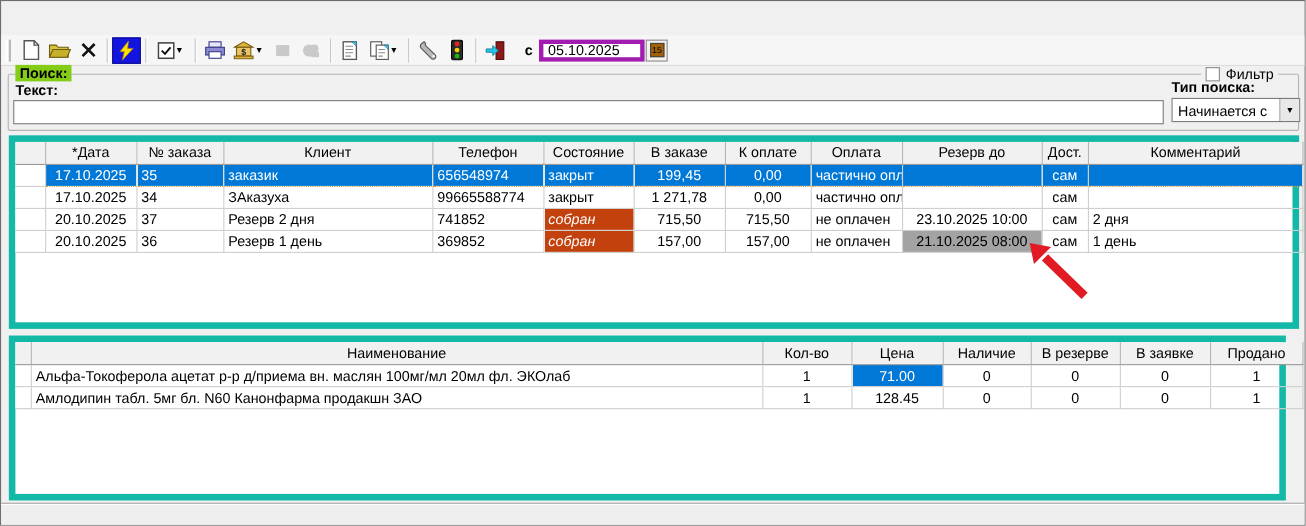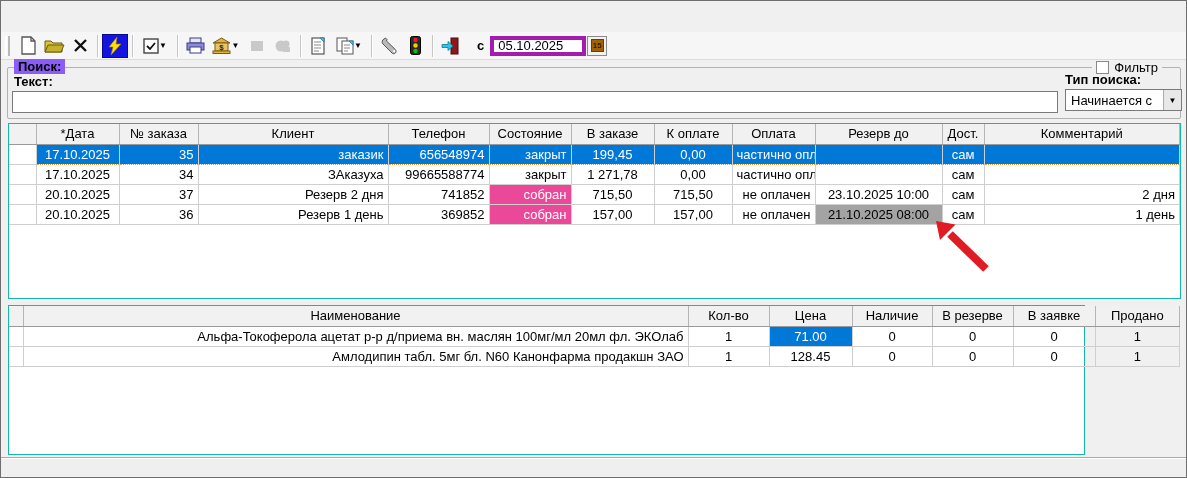--- a/index.html
+++ b/index.html
@@ -20,41 +20,41 @@
   .tb-btn { width:26px; height:24px; display:flex; align-items:center; justify-content:center; position:relative; }
   .tb-sep { width:1px; height:22px; background:#c6c6c6; margin:0 4px; box-shadow:1px 0 0 #fff; }
   .dd-arrow { font-size:8px; color:#000; width:9px; text-align:center; }
   .tb-label { font-weight:bold; margin:0 6px 0 14px; }
   .date-input { width:96px; height:20px; border:4px solid #a21caf; background:#fff; font-family:"Liberation Sans",sans-serif; font-size:13px; padding:0 4px; }
   .cal-btn { width:20px; height:20px; border:1px solid #8a8a8a; background:#f2f2f2; display:flex; align-items:center; justify-content:center; font-size:9px; margin-left:1px; }
   .cal-page { width:13px; height:13px; border:1px solid #444; background:#a16207; font-size:8px; line-height:12px; text-align:center; }
 
   
   .search-group { position:absolute; left:6px; top:66px; width:1174px; height:52px; border:1px solid #b2b2b2; border-radius:2px; }
-  .search-group-label { position:absolute; left:6px; top:-9px; background:#8b5cf6; padding:0 4px; font-weight:bold; }
+  .search-group-label { position:absolute; left:6px; top:-9px; background:#84cc16; padding:0 4px; font-weight:bold; }
   .text-label { position:absolute; left:6px; top:6px; font-weight:bold; }
   .search-input { position:absolute; left:4px; top:23px; width:1046px; height:22px; border:1px solid #7a7a7a; background:#fff; font-family:"Liberation Sans",sans-serif; font-size:13px; padding:0 4px; }
   .filter-wrap { position:absolute; right:18px; top:-8px; background:#f0f0f0; padding:0 4px; display:flex; align-items:center; gap:5px; }
   .checkbox { width:13px; height:13px; border:1px solid #8a8a8a; background:#fff; display:inline-block; }
   .type-label { position:absolute; left:1057px; top:4px; font-weight:bold; }
   .combo { position:absolute; left:1057px; top:21px; width:117px; height:22px; border:1px solid #7a7a7a; background:#fff; display:flex; align-items:center; }
   .combo-value { flex:1; padding:0 5px; }
   .combo-btn { width:18px; height:100%; background:#e8e8e8; border-left:1px solid #adadad; display:flex; align-items:center; justify-content:center; font-size:8px; }
 
   
-  .grid-region { position:absolute; background:#fff; border:1px solid #14b8a6; }
+  .grid-region { position:absolute; background:#fff; border:6px solid #14b8a6; }
   .orders-region { left:7px; top:122px; width:1173px; height:176px; }
-  .items-region  { left:7px; top:304px; width:1077px; height:150px; }
+  .items-region  { left:7px; top:304px; width:1161px; height:150px; }
   table.grid { border-collapse:collapse; table-layout:fixed; width:1171px; }
   table.grid th { background:#f1f1f1; font-weight:normal; height:20px; border-right:1px solid #b5b5b5; border-bottom:1px solid #9a9a9a; text-align:center; overflow:hidden; white-space:nowrap; }
   table.grid td { height:20px; border-right:1px solid #cfcfcf; border-bottom:1px solid #cfcfcf; padding:0 4px; overflow:hidden; white-space:nowrap; }
   td.sel-cell { background:#fff; border-right:1px solid #9a9a9a; border-bottom:1px solid #9a9a9a; }
-  .al { text-align:right; } .ar { text-align:center; } .ac { text-align:center; }
+  .al { text-align:left; } .ar { text-align:center; } .ac { text-align:center; }
   tr.selected td:not(.sel-cell) { background:#0078d7; color:#fff; border-top:1px dotted #e39b3b; border-bottom:1px dotted #e39b3b; }
-  td.state-collected { background:#ec4899; color:#fff; }
+  td.state-collected { background:#c2410c; color:#fff;font-style:italic; }
   td.reserve-hl { background:#a3a3a3; color:#000; text-align:center; }
   td.price-selected { background:#0078d7; color:#fff; }
 
   
   .statusbar { position:absolute; left:0; top:456px; width:100%; height:21px; background:#efefef; border-top:1px solid #a8a8a8; box-shadow:inset 0 1px 0 #fff; }
 
   
   .red-arrow { position:absolute; left:905px; top:210px; width:100px; height:70px; pointer-events:none; }
 </style>
 </head>

